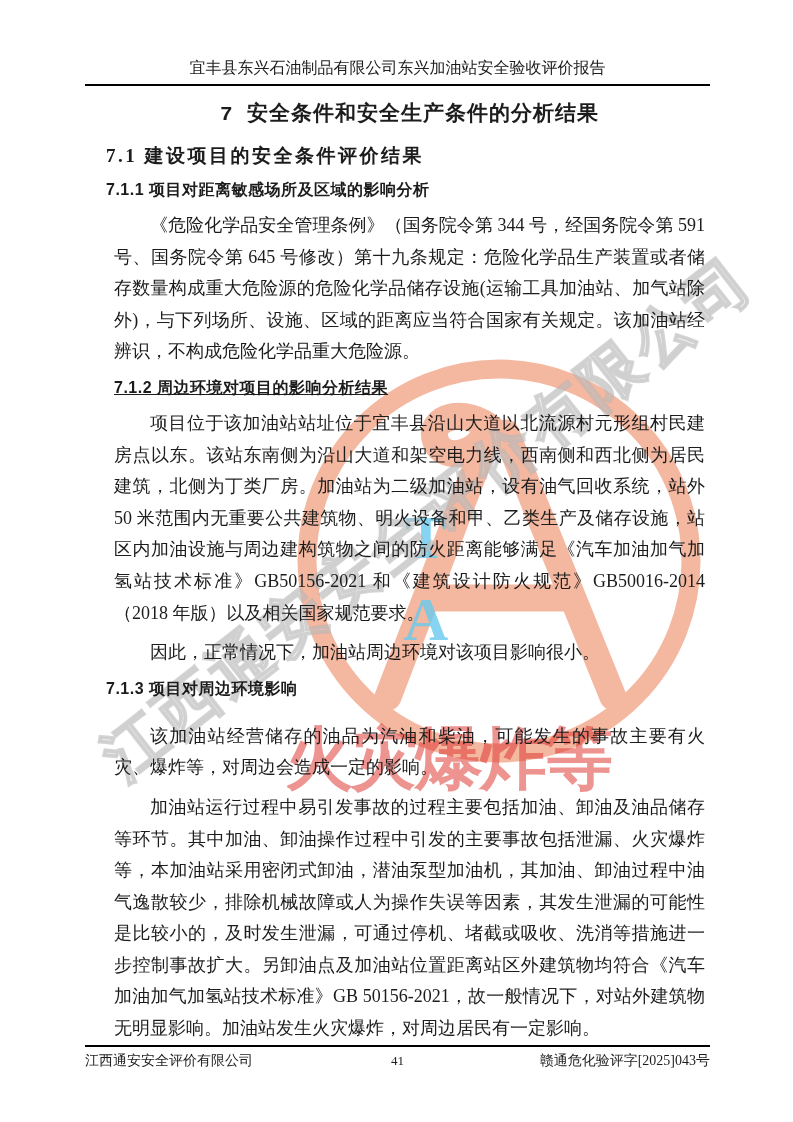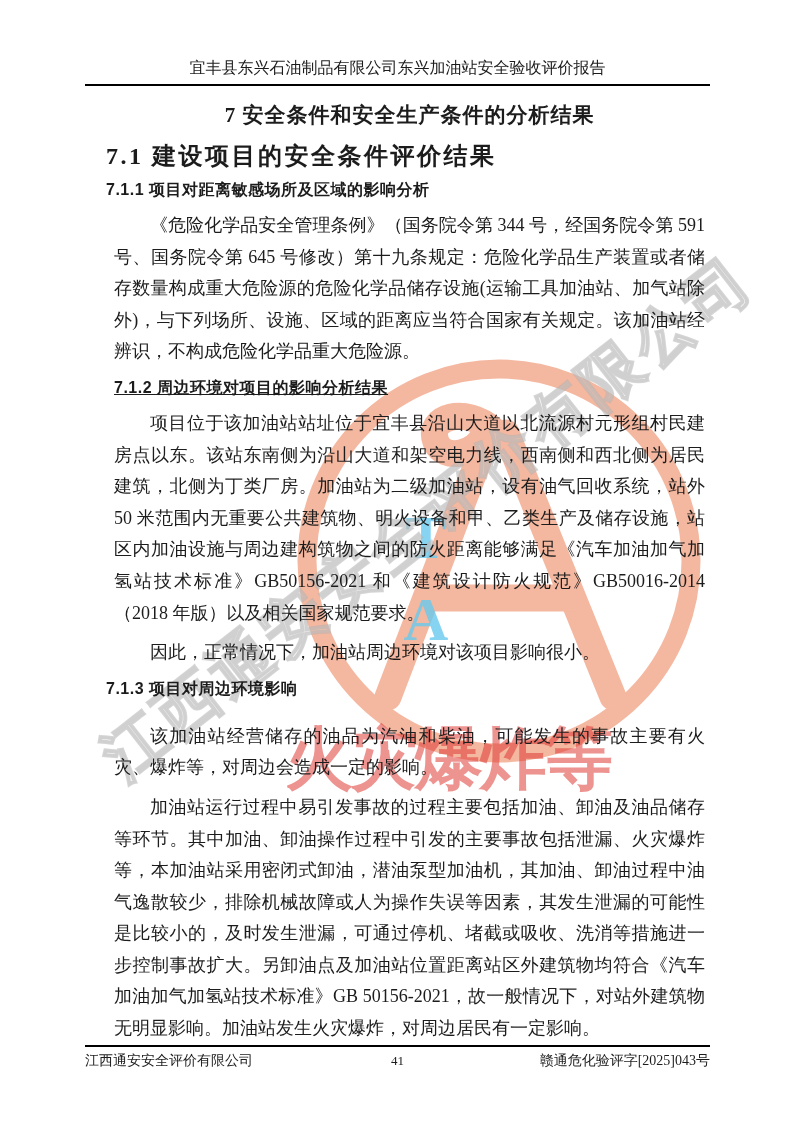--- a/index.html
+++ b/index.html
@@ -20,22 +20,22 @@
   .wm-red{position:absolute;left:285px;top:714px;font-size:68px;letter-spacing:-3px;
           font-family:"Liberation Serif",serif;font-weight:700;
           color:rgba(222,58,52,0.55);white-space:nowrap;}
 
   
   .text-layer{position:absolute;inset:0;z-index:1;}
   .pg-header{position:absolute;left:85px;right:83px;top:58px;text-align:center;
              font-size:16px;line-height:20px;border-bottom:2px solid #000;padding-bottom:6px;}
   .main{position:absolute;left:106px;right:80px;top:0;}
   .chapter-title{margin:0;padding-top:102px;text-align:center;font-size:21px;line-height:26px;
-                 font-weight:700;font-family:Liberation Serif, serif;letter-spacing:1px;}
-  .h2{margin:16px 0 0;font-size:24px;line-height:24px;font-weight:700;
+                 font-weight:700;font-family:Liberation Mono, monospace;letter-spacing:1px;}
+  .h2{margin:16px 0 0;font-size:19px;line-height:24px;font-weight:700;
       font-family:"Liberation Serif",serif;letter-spacing:2.5px;}
   .h3{font-size:16px;line-height:24px;font-weight:700;
       font-family:"Liberation Sans","DejaVu Sans",sans-serif;letter-spacing:.5px;}
   .h3.a{margin:10px 0 0;}
   .h3.b{margin:6px 8px 3px;text-decoration:underline;}
   .h3.c{margin:8px 0 20px;}
   p.body{margin:8px;font-size:18px;line-height:31.6px;text-align:justify;text-indent:2em;}
   p.body.gap{margin-top:8px;}
   .pg-footer{position:absolute;left:85px;right:83px;top:1045px;border-top:2px solid #000;
              padding-top:5px;display:flex;align-items:baseline;font-size:14px;line-height:18px;}

